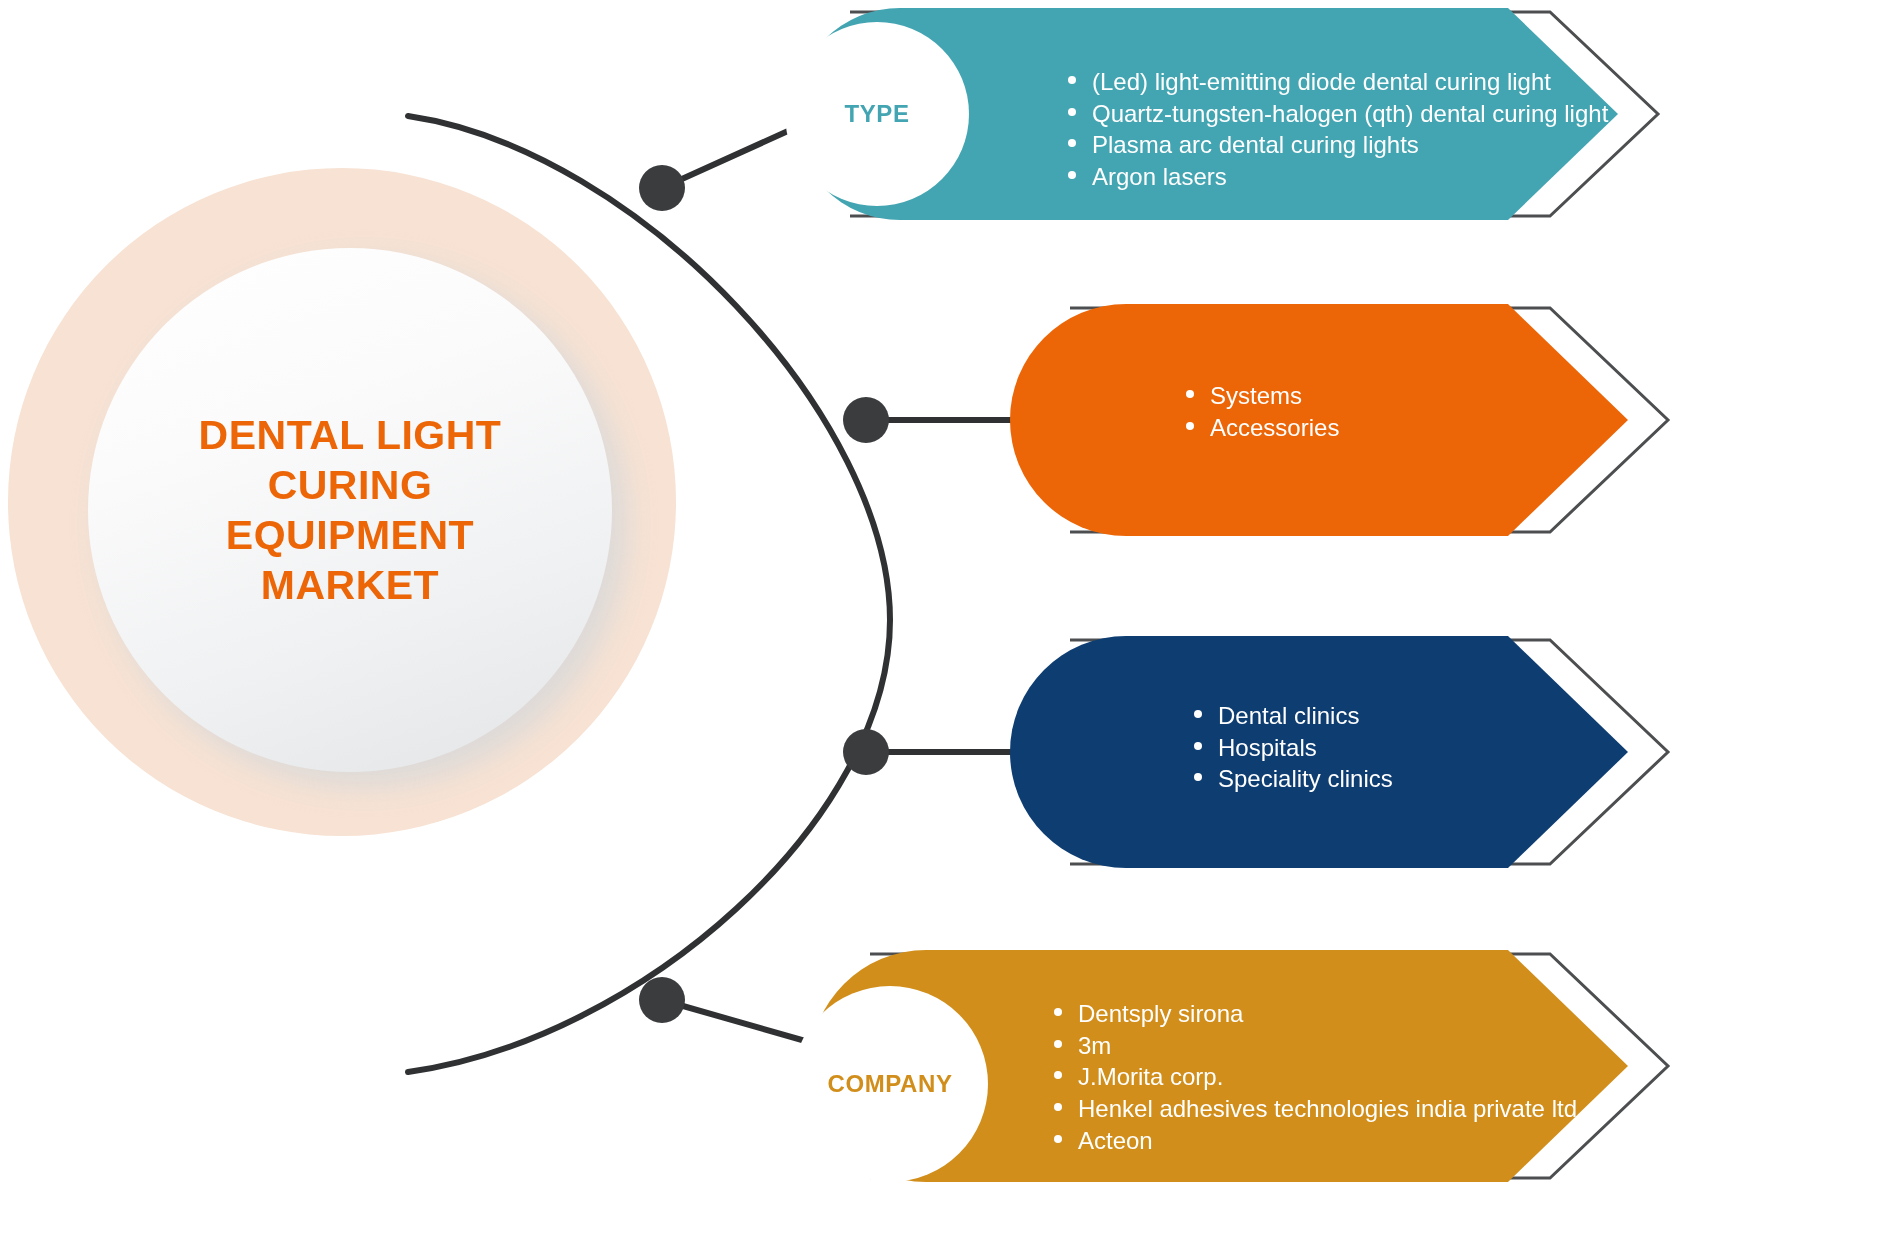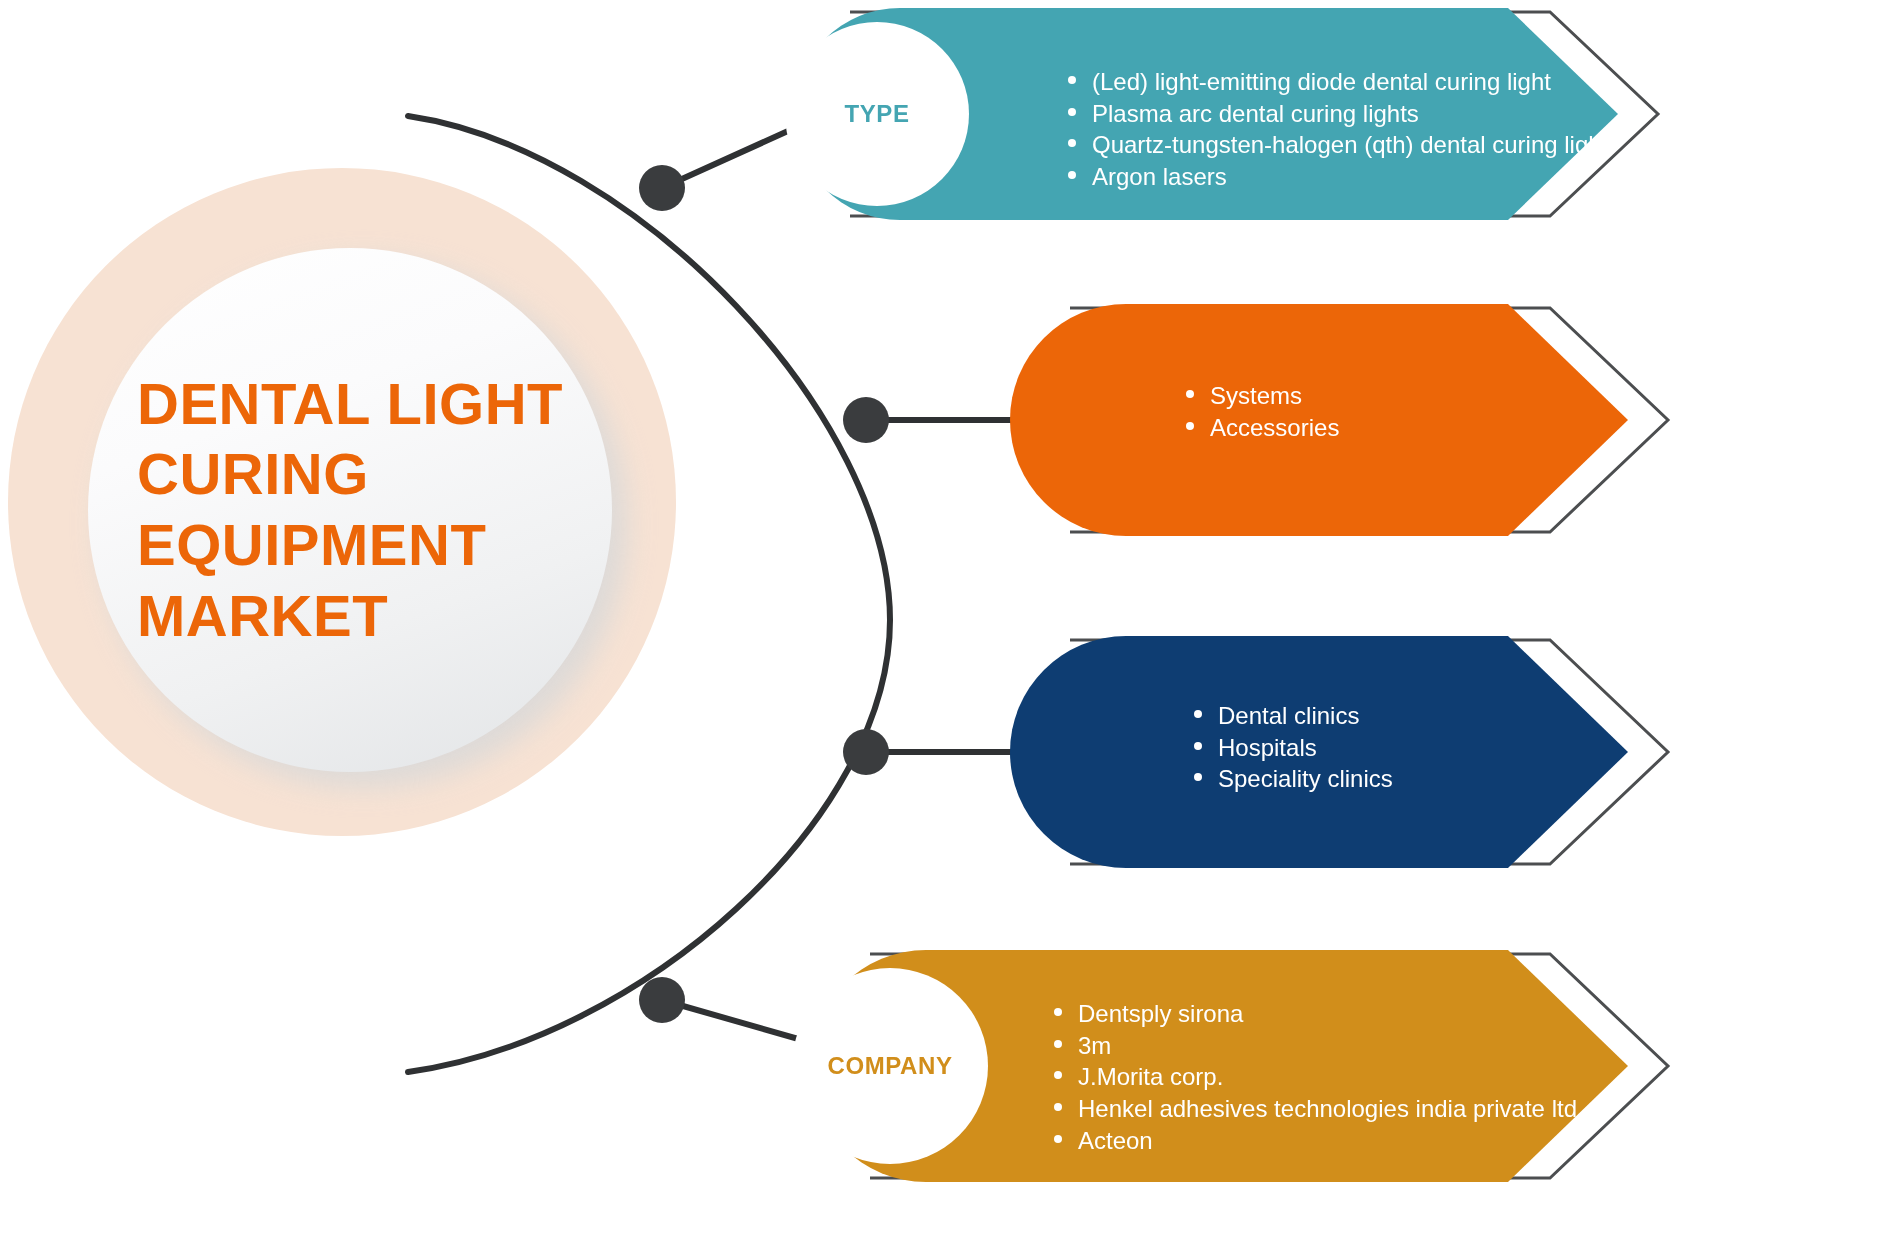--- a/index.html
+++ b/index.html
@@ -64,23 +64,24 @@
     width: 524px;
     height: 524px;
     border-radius: 50%;
     background: linear-gradient(160deg, #ffffff 0%, #fbfbfc 32%, #f0f1f2 68%, #e2e4e6 100%);
     display: flex;
     align-items: center;
     justify-content: center;
   }
   #hub-title {
     color: #ec6608;
-    font-size: 58px;
+    font-size: 41px;
     font-weight: bold;
     line-height: 1.22;
+    text-align: center;
     letter-spacing: .5px;
     white-space: pre-line;
     padding: 0 18px;
   }
 
   
   .branch {
     position: absolute;
     z-index: 4;
   }
@@ -171,22 +172,22 @@
     <svg class="arrow-wrap" viewBox="0 0 1094 220" width="1094" height="220" preserveAspectRatio="none">
       <path d="M 60 8 L 760 8 L 868 110 L 760 212 L 60 212" fill="none" stroke="#4c4e50" stroke-width="3"></path>
       <path d="M 110 4 L 718 4 L 828 110 L 718 216 L 110 216
                A 106 106 0 0 1 110 4 Z" fill="#44a5b2"></path>
     </svg>
     <div class="branch-circle" style="left:-5px; top:18px; width:184px; height:184px;">
       <span class="branch-circle-label" style="color:#44a5b2;">TYPE</span>
     </div>
     <ul class="bullets" style="left:276px; top:62px;">
       <li>(Led) light-emitting diode dental curing light</li>
+      <li>Quartz-tungsten-halogen (qth) dental curing light</li>
       <li>Plasma arc dental curing lights</li>
-      <li>Quartz-tungsten-halogen (qth) dental curing light</li>
       <li>Argon lasers</li>
     </ul>
   </div>
 
   <div class="branch" style="left:1010px; top:300px; width:874px; height:240px;">
     <svg class="arrow-wrap" viewBox="0 0 874 240" width="874" height="240" preserveAspectRatio="none">
       <path d="M 60 8 L 540 8 L 658 120 L 540 232 L 60 232" fill="none" stroke="#4c4e50" stroke-width="3"></path>
       <path d="M 116 4 L 498 4 L 618 120 L 498 236 L 116 236
                A 116 116 0 0 1 116 4 Z" fill="#ec6608"></path>
     </svg>
@@ -208,21 +209,21 @@
       <li>Speciality clinics</li>
     </ul>
   </div>
 
   <div class="branch" style="left:810px; top:946px; width:1074px; height:240px;">
     <svg class="arrow-wrap" viewBox="0 0 1074 240" width="1074" height="240" preserveAspectRatio="none">
       <path d="M 60 8 L 740 8 L 858 120 L 740 232 L 60 232" fill="none" stroke="#4c4e50" stroke-width="3"></path>
       <path d="M 116 4 L 698 4 L 818 120 L 698 236 L 116 236
                A 116 116 0 0 1 116 4 Z" fill="#d18e1b"></path>
     </svg>
-    <div class="branch-circle" style="left:-18px; top:22px; width:196px; height:196px;">
+    <div class="branch-circle" style="left:-18px; top:40px; width:196px; height:196px;">
       <span class="branch-circle-label" style="color:#d18e1b;">COMPANY</span>
     </div>
     <ul class="bullets" style="left:242px; top:52px;">
       <li>Dentsply sirona</li>
       <li>3m</li>
       <li>J.Morita corp.</li>
       <li>Henkel adhesives technologies india private ltd.</li>
       <li>Acteon</li>
     </ul>
   </div>

